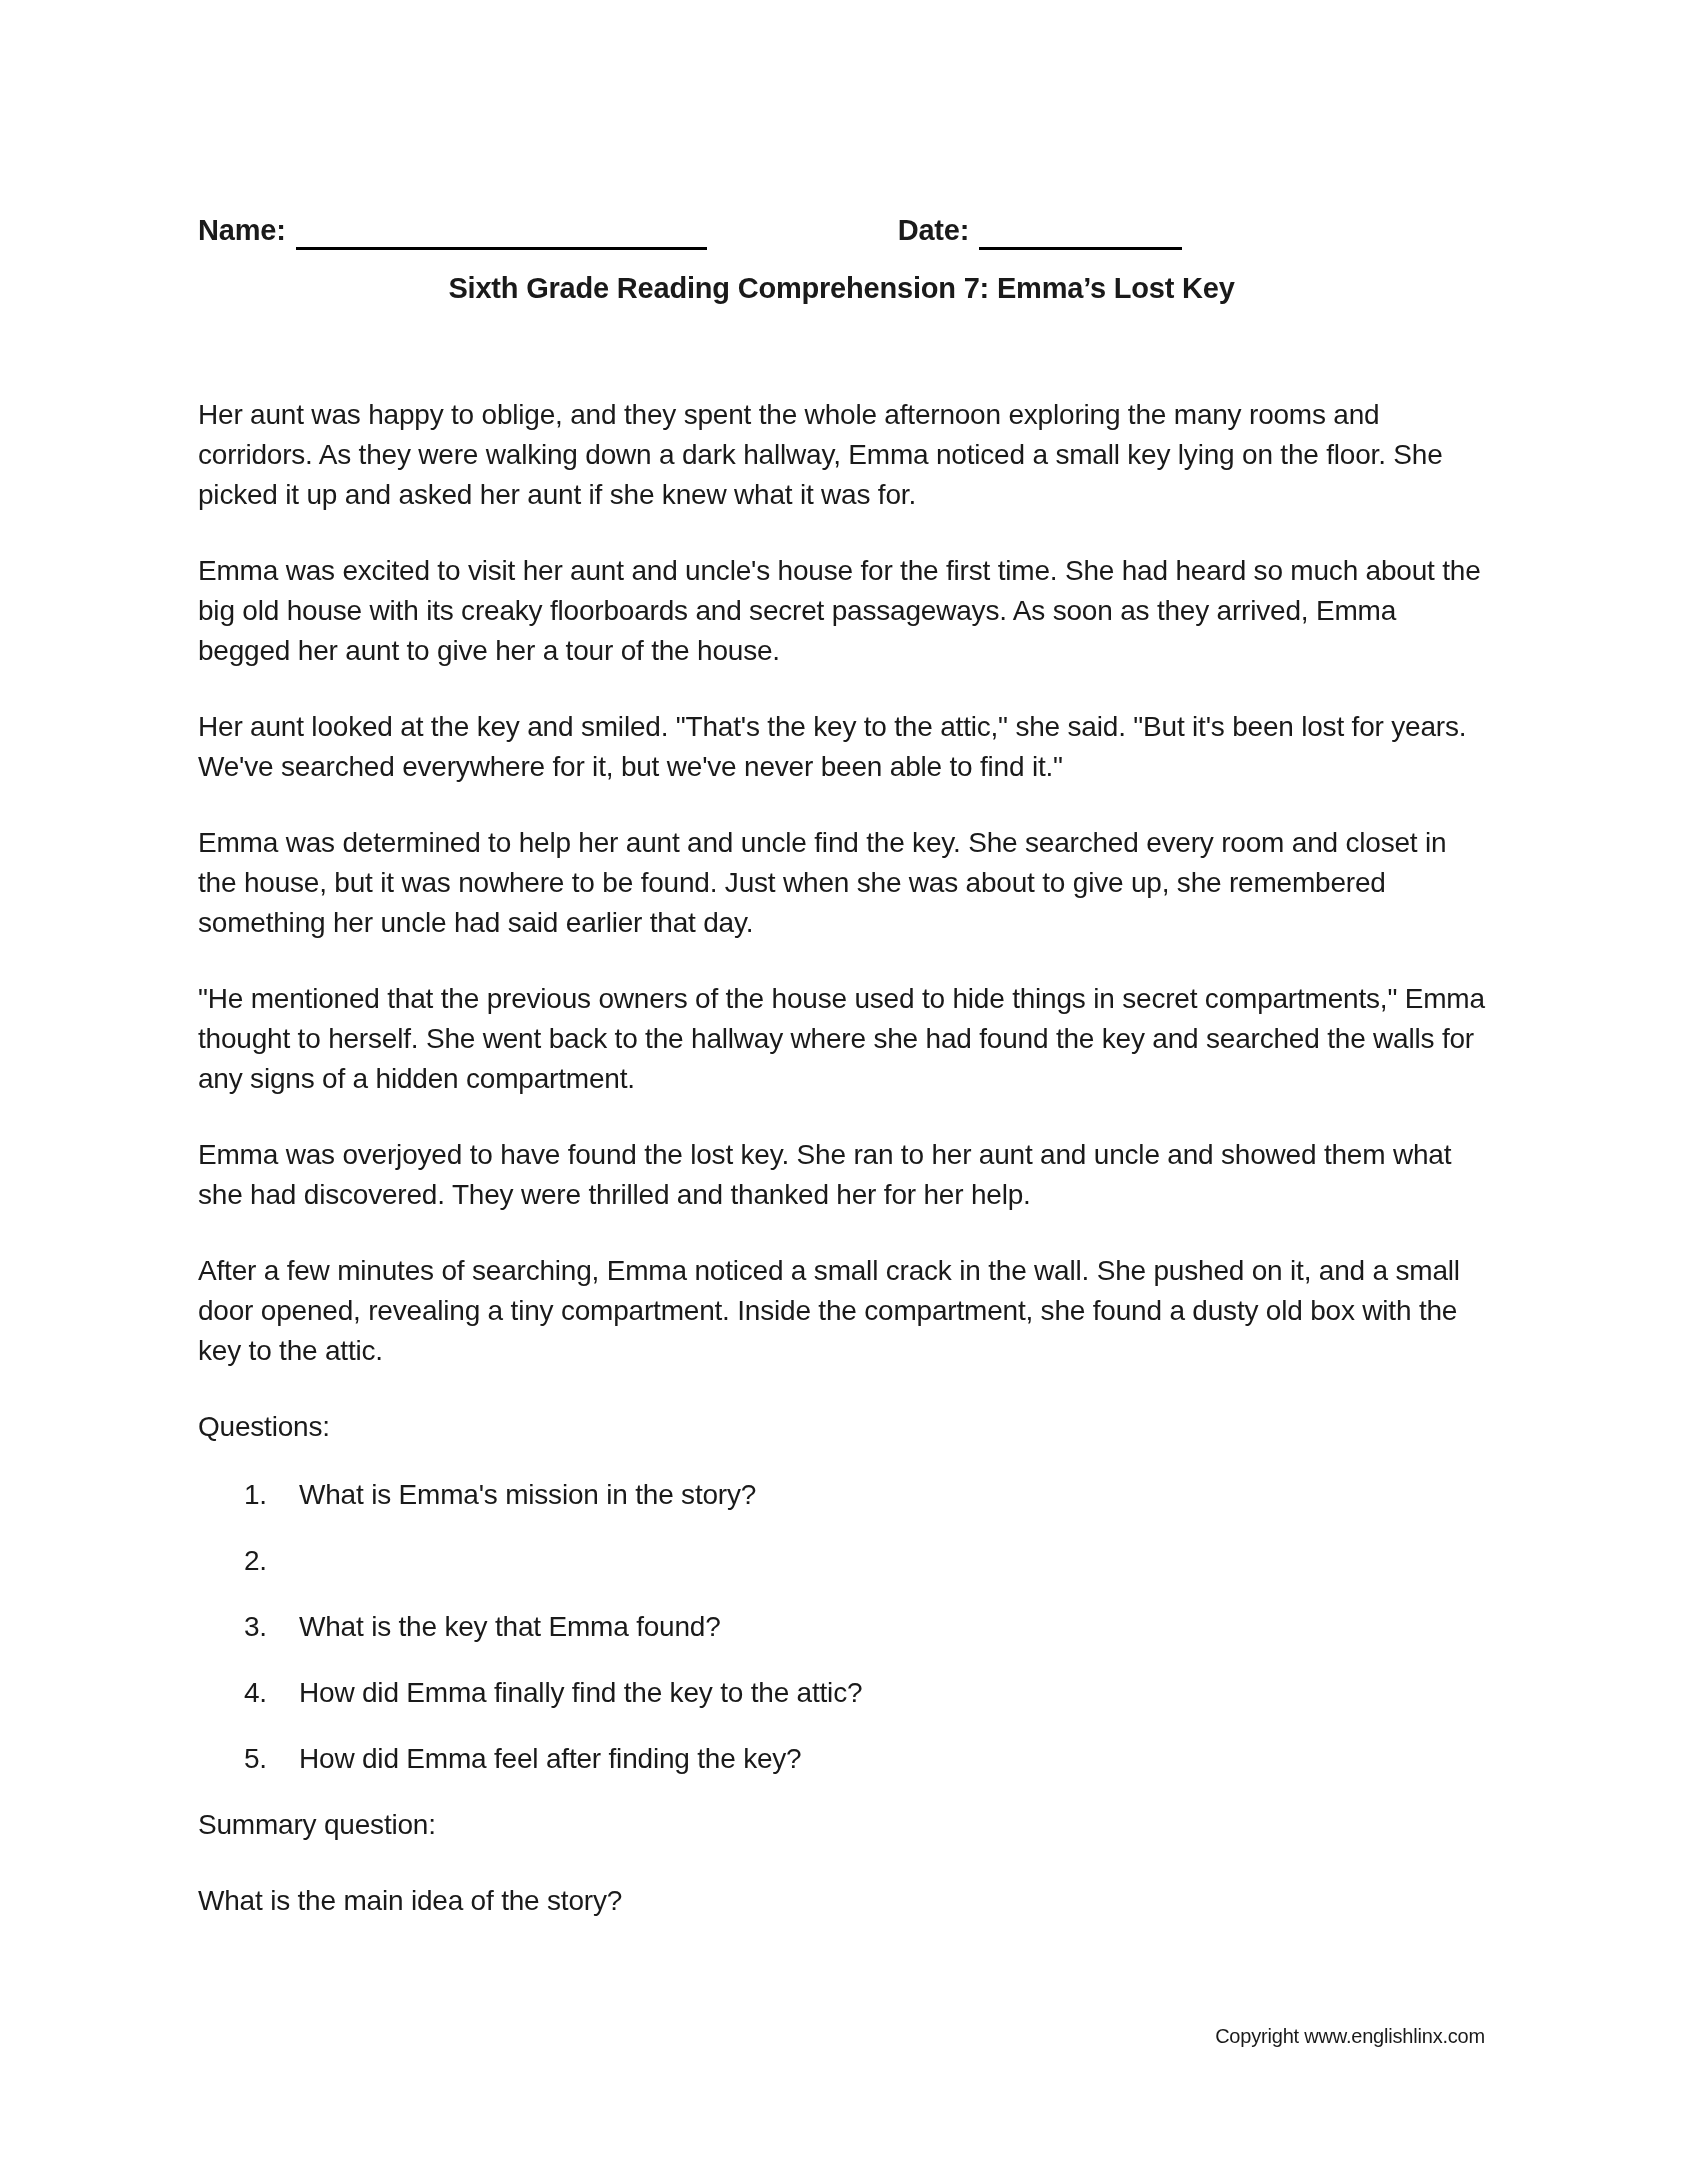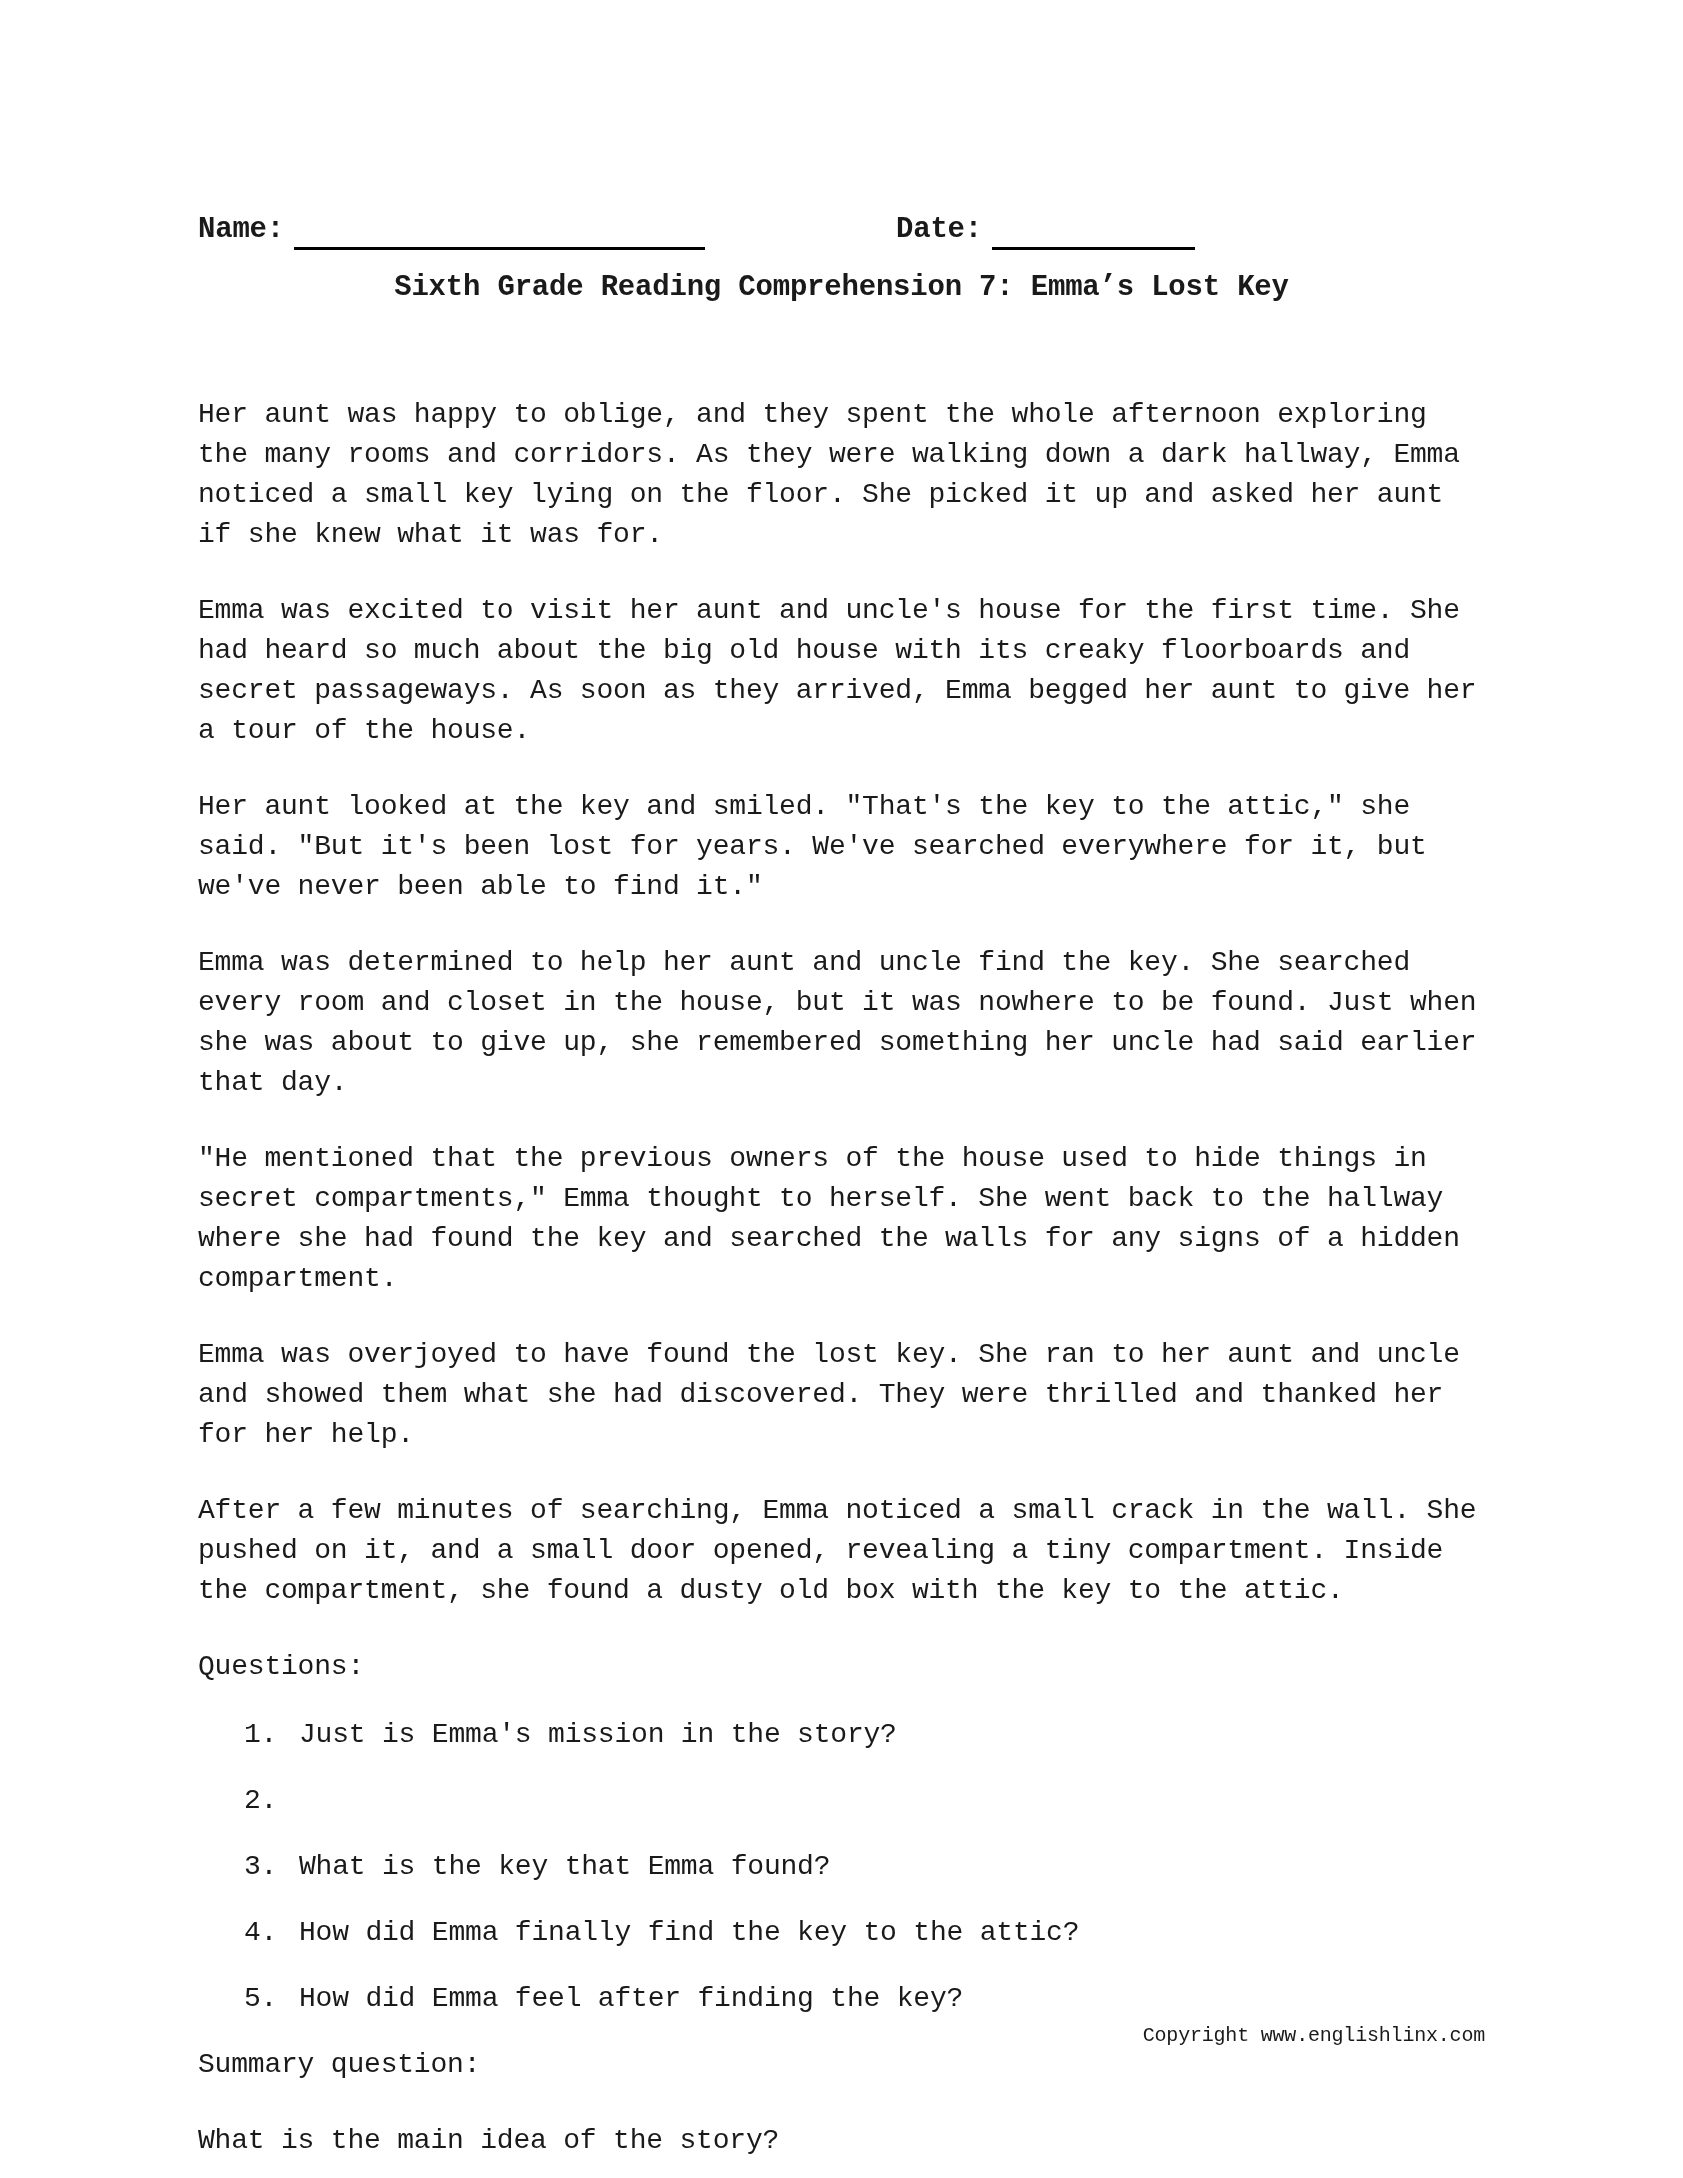--- a/index.html
+++ b/index.html
@@ -3,21 +3,21 @@
 <meta charset="utf-8">
 <style>
   * { margin:0; padding:0; box-sizing:border-box; }
   html,body { background:#ffffff; }
   .page {
     position:relative;
     width:1683px;
     height:2178px;
     background:#ffffff;
     color:#1a1a1a;
-    font-family:Liberation Mono, monospace;
+    font-family:Liberation Sans, sans-serif;
     font-size:28px;
     line-height:40px;
     letter-spacing:-0.2px;
     padding:210px 198px 0 198px;
     overflow:hidden;
   }
   .header-row {
     display:flex;
     align-items:flex-end;
     font-weight:600;
@@ -88,21 +88,21 @@
     <p>"He mentioned that the previous owners of the house used to hide things in secret compartments," Emma thought to herself. She went back to the hallway where she had found the key and searched the walls for any signs of a hidden compartment.</p>
     <p>Emma was overjoyed to have found the lost key. She ran to her aunt and uncle and showed them what she had discovered. They were thrilled and thanked her for her help.</p>
     <p>After a few minutes of searching, Emma noticed a small crack in the wall. She pushed on it, and a small door opened, revealing a tiny compartment. Inside the compartment, she found a dusty old box with the key to the attic.</p>
   </div>
 
   <div class="questions-label">Questions:</div>
 
   <ul class="question-list">
     <li class="question-item">
       <span class="q-num">1.</span>
-      <span class="q-text">Just is Emma's mission in the story?</span>
+      <span class="q-text">What is Emma's mission in the story?</span>
     </li>
     <li class="question-item">
       <span class="q-num">2.</span>
     </li>
     <li class="question-item">
       <span class="q-num">3.</span>
       <span class="q-text">What is the key that Emma found?</span>
     </li>
     <li class="question-item">
       <span class="q-num">4.</span>

